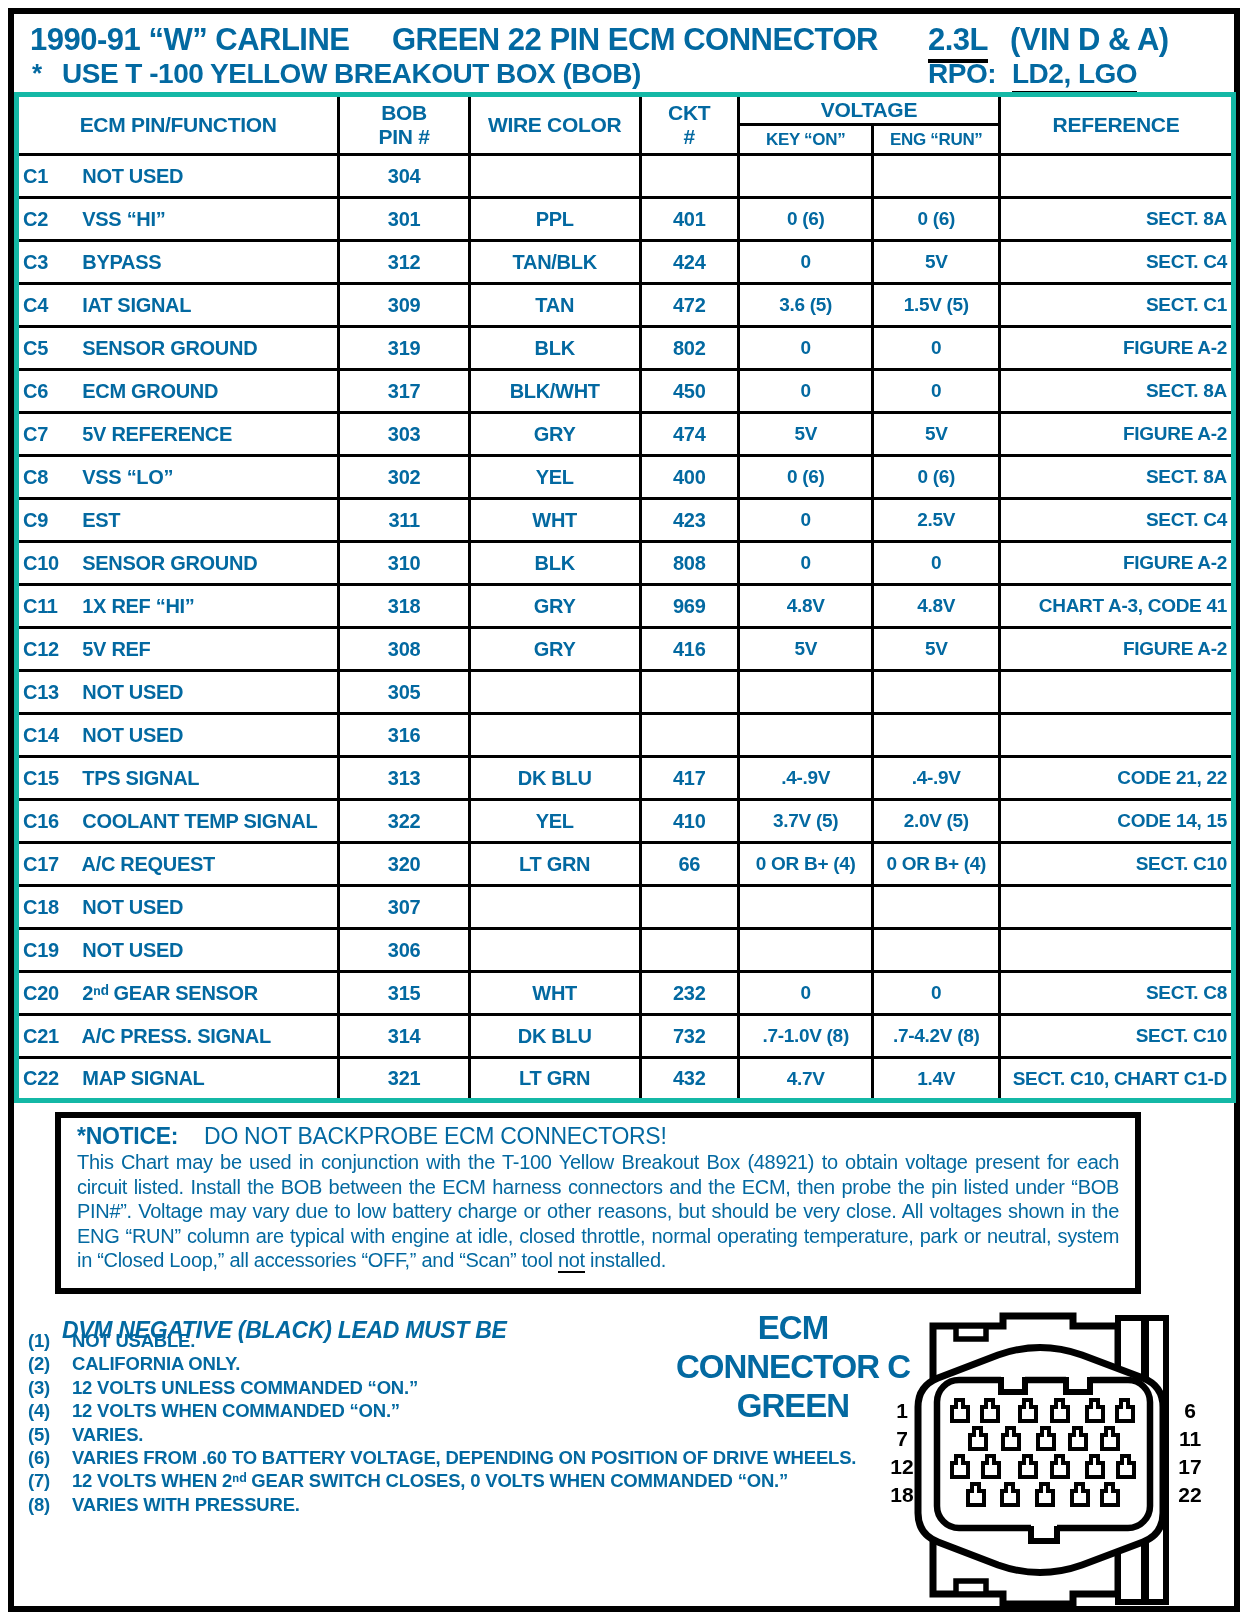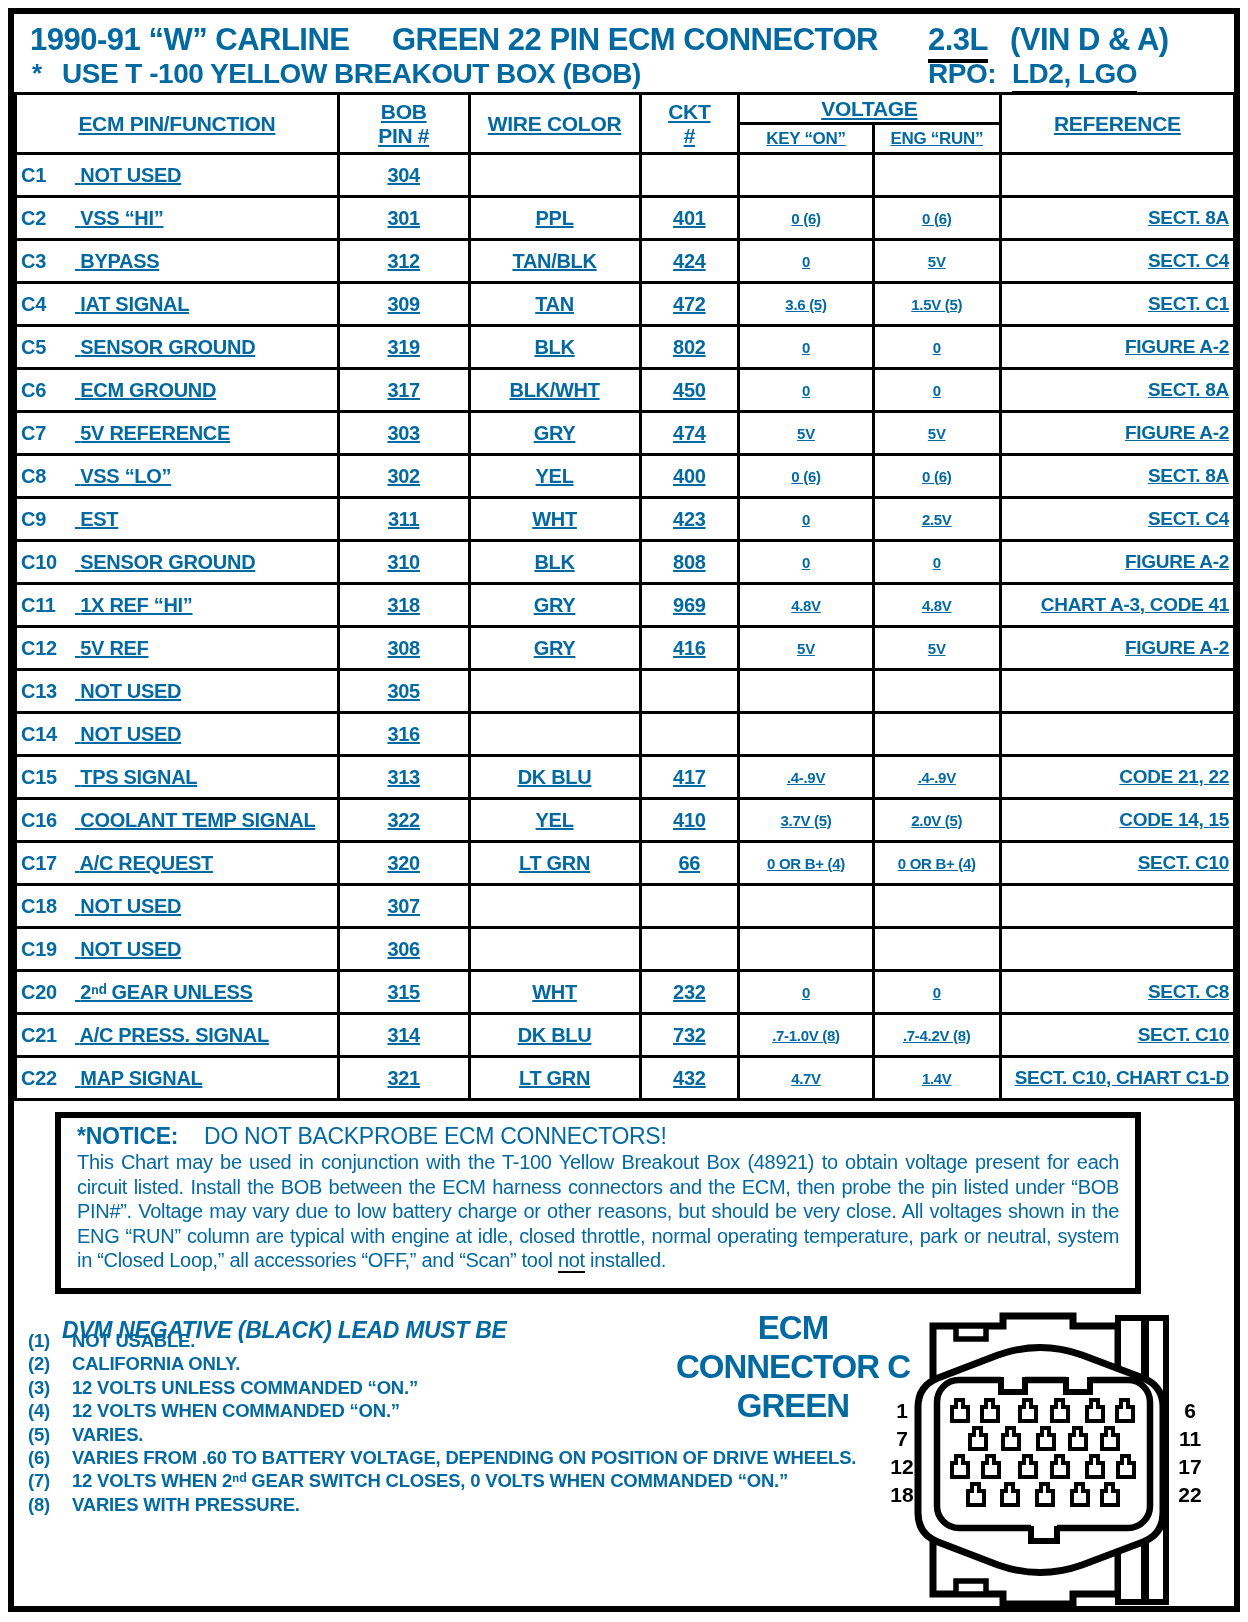--- a/index.html
+++ b/index.html
@@ -14,29 +14,29 @@
   .h-conn{position:absolute;left:392px;}
   .h-liter{position:absolute;left:928px;border-bottom:4px solid #000;padding-bottom:1px;}
   .h-vin{position:absolute;left:1010px;}
   .h-star{position:absolute;left:32px;font-size:26px;}
   .h-use{position:absolute;left:62px;}
   .h-rpo{position:absolute;left:928px;}
   .h-rpoval{position:absolute;left:1012px;border-bottom:4px solid #000;padding-bottom:1px;}
   
   table.pinout{position:absolute;left:14px;top:92px;width:1222px;border-collapse:collapse;table-layout:fixed;}
   table.pinout th,table.pinout td{border:3px solid #000;padding:0 4px;font-weight:bold;box-sizing:border-box;}
-  table.pinout{border:3px solid #14b8a6;text-decoration:underline;}
+  table.pinout{border:5px solid #14b8a6;}
   th{font-size:21px;letter-spacing:-0.3px;}
   th.sub{font-size:17px;height:30px;}
   th.volt{height:30px;}
   td{height:43px;font-size:20px;text-align:center;letter-spacing:-0.3px;}
   td.c-fn{text-align:left;padding-left:14px;}
   td .pin{display:inline-block;width:54px;}
   td.c-ref{font-size:19px;text-align:right;}
-  td.c-volt{font-size:15px;margin-left:8px;}
+  td.c-volt{font-size:19px;margin-left:8px;}
   
   .notice{position:absolute;left:55px;top:1112px;width:1086px;height:182px;border:6px solid #000;
           box-sizing:border-box;padding:5px 16px 0 16px;overflow:hidden;}
   .notice .title{font-size:23px;line-height:27px;letter-spacing:-0.3px;}
   .notice .title .nlabel{font-weight:bold;}
   .notice .title .nheadline{margin-left:26px;}
   .notice .body{font-size:20px;line-height:24.6px;text-align:justify;letter-spacing:-0.3px;}
   .notice .u{border-bottom:2px solid #000;}
   
   .dvm{position:absolute;left:62px;top:1317px;font-weight:bold;font-style:italic;
@@ -325,21 +325,21 @@
         <td>306</td>
         <td></td>
         <td></td>
         <td class="c-volt"></td>
         <td class="c-volt"></td>
         <td class="c-ref"></td>
       </tr>
         <tr>
         <td class="c-fn">
           <span class="pin">C20</span>
-          <span class="fn">2ⁿᵈ GEAR UNLESS</span>
+          <span class="fn">2ⁿᵈ GEAR SENSOR</span>
         </td>
         <td>315</td>
         <td>WHT</td>
         <td>232</td>
         <td class="c-volt">0</td>
         <td class="c-volt">0</td>
         <td class="c-ref">SECT. C8</td>
       </tr>
         <tr>
         <td class="c-fn">

